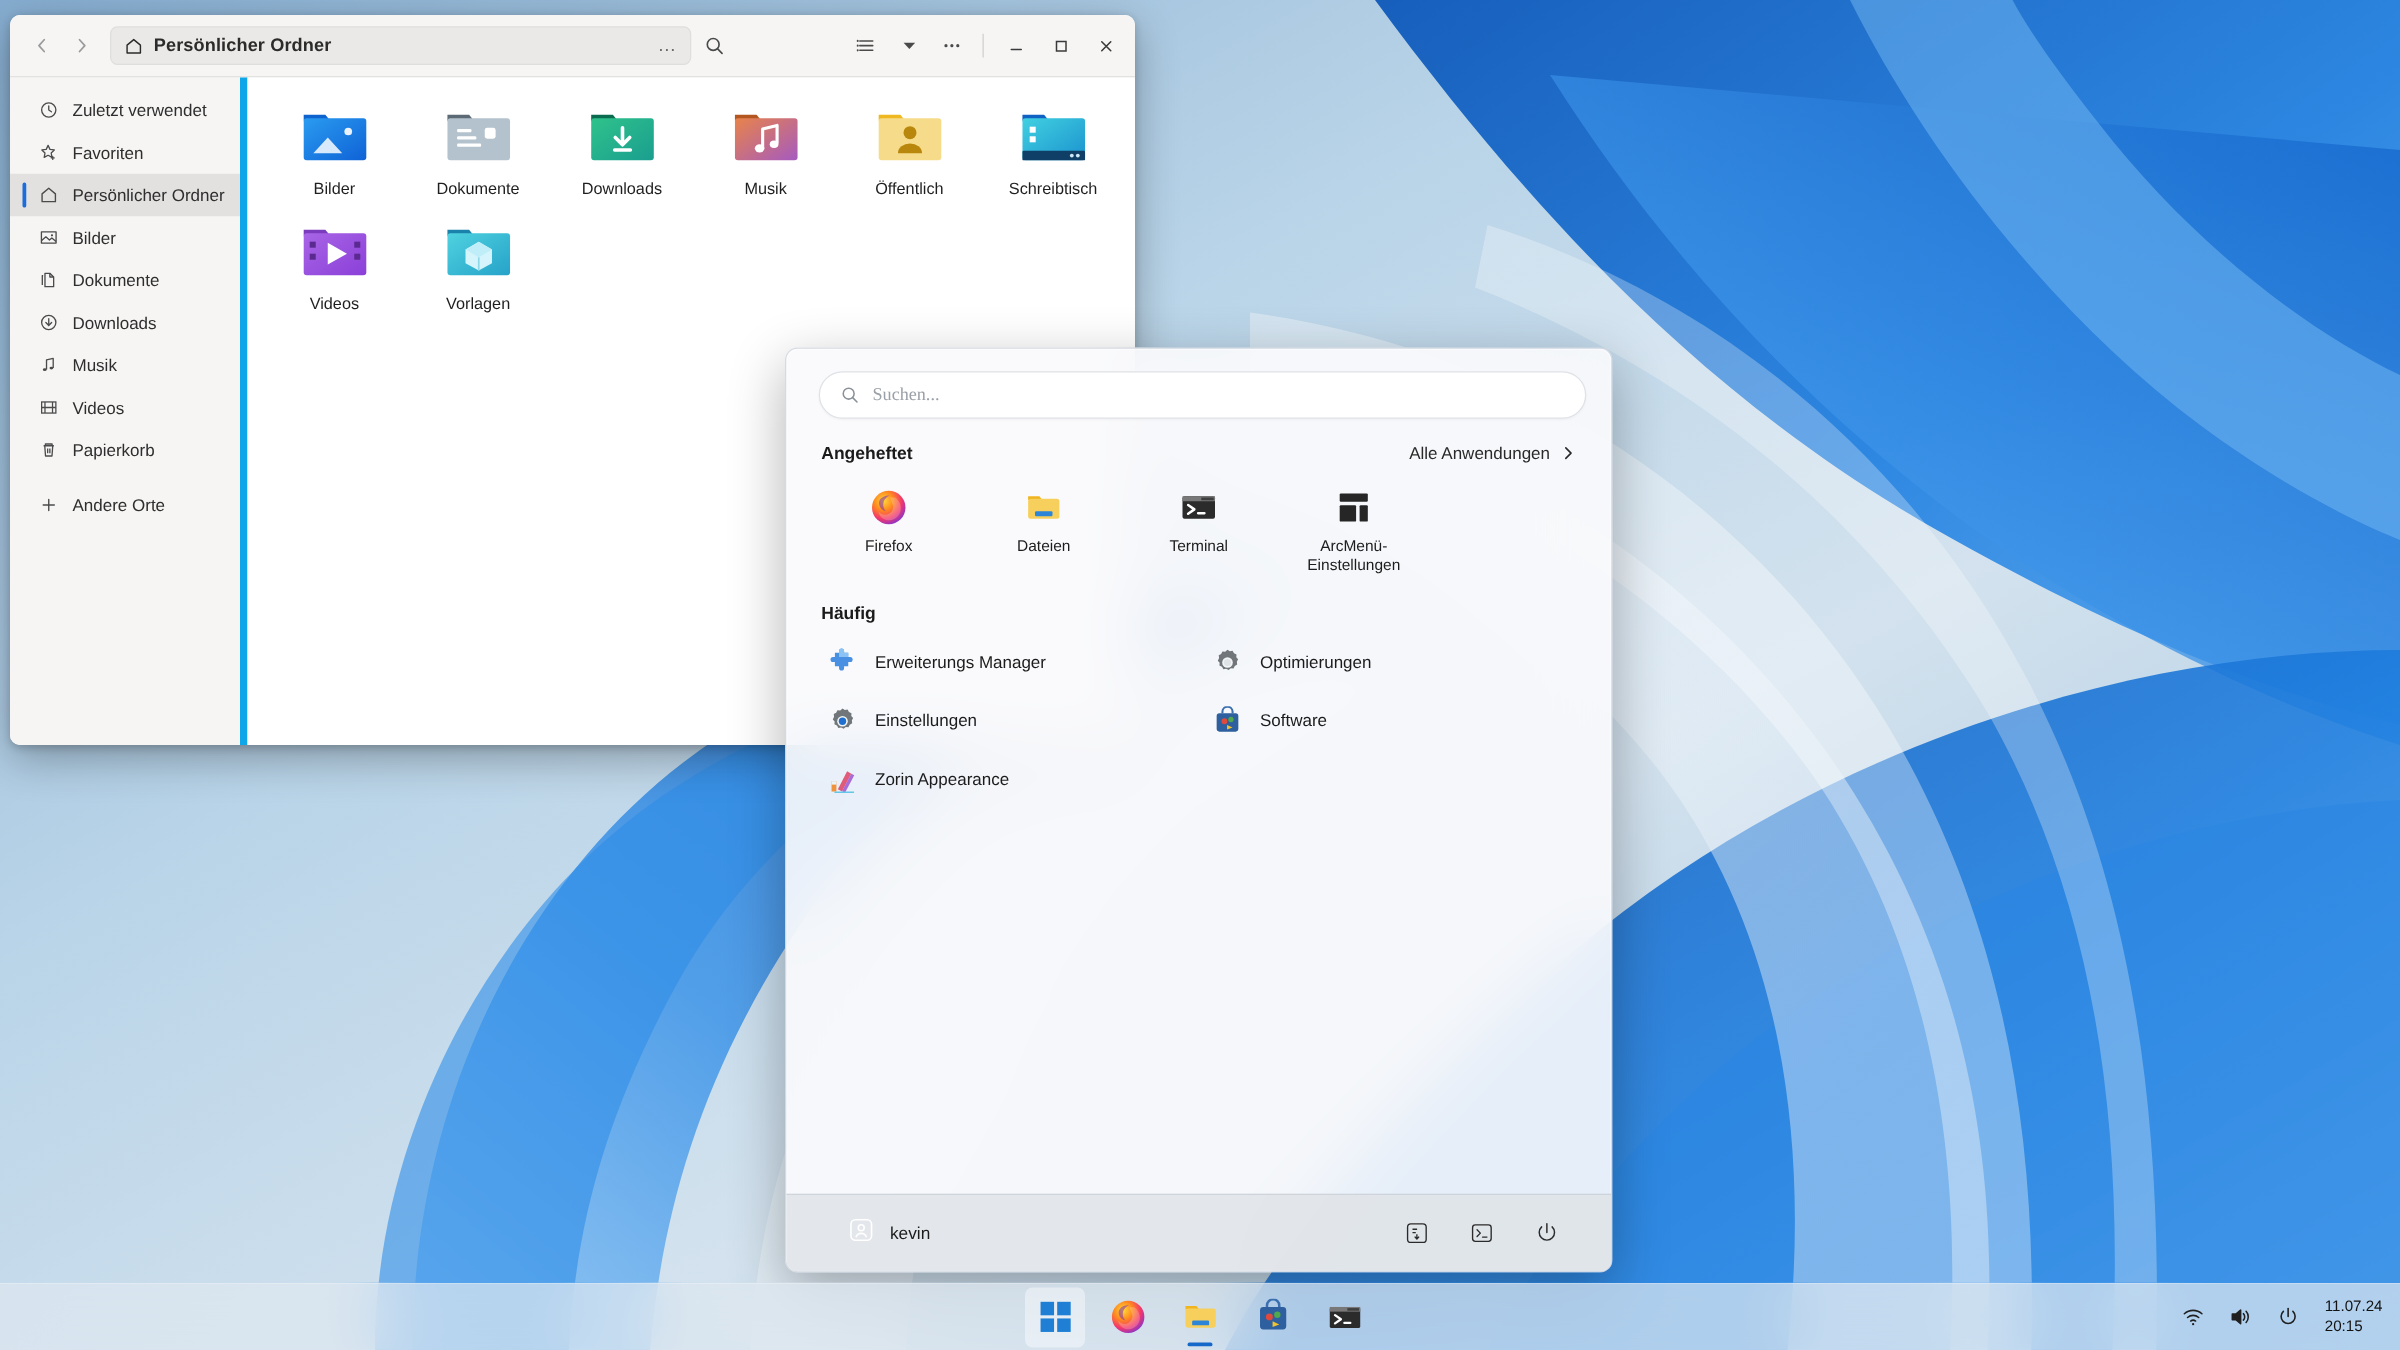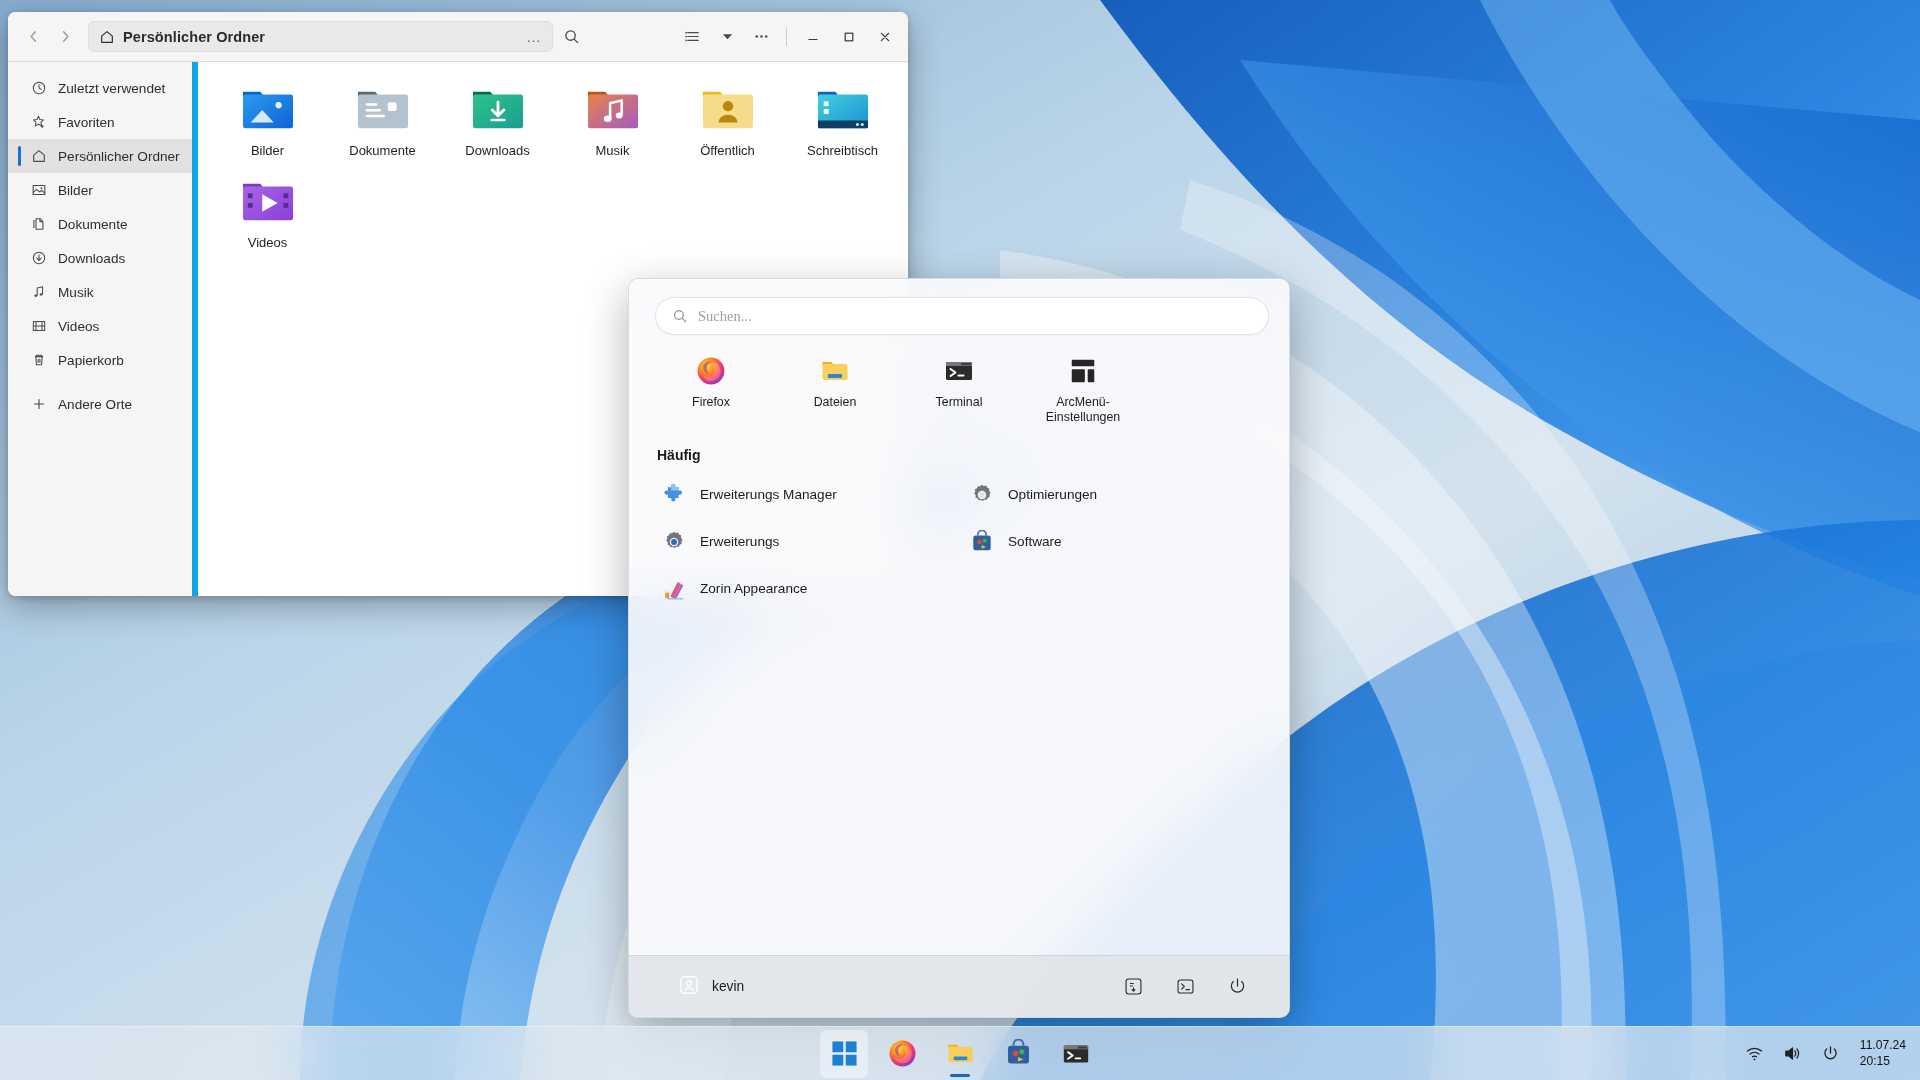--- a/index.html
+++ b/index.html
@@ -529,39 +529,64 @@
               <rect x="6" y="11" width="52" height="35" rx="2.5" fill="url(#fv)"></rect>
               <rect x="11" y="18" width="5" height="5" fill="#5b2a90"></rect>
               <rect x="11" y="28" width="5" height="5" fill="#5b2a90"></rect>
               <rect x="48" y="18" width="5" height="5" fill="#5b2a90"></rect>
               <rect x="48" y="28" width="5" height="5" fill="#5b2a90"></rect>
               <path d="M26 19 L42 28 L26 37 Z" fill="#fff"></path>
             </svg>
             <span class="file-label">Videos</span>
           </div>
 
+          <div class="file-item">
+            <svg class="ficon" viewBox="0 0 64 54">
+              <defs>
+                  <linearGradient id="ft" x1="0" y1="0" x2="1" y2="1">
+                    <stop offset="0%" stop-color="#4fd2e0"></stop>
+                    <stop offset="100%" stop-color="#26a2c8"></stop>
+                  </linearGradient>
+                </defs>
+              <path d="M6 8 h18 l4 5 h-22 z" fill="#1b82ab"></path>
+              <rect x="6" y="11" width="52" height="35" rx="2.5" fill="url(#ft)"></rect>
+              <path d="M32 18 L43 24.5 L43 36 L32 42 L21 36 L21 24.5 Z" fill="#e7fbff" opacity=".9"></path>
+              <path d="M32 18 L43 24.5 L32 31 L21 24.5 Z" fill="#bfeef8"></path>
+              <path d="M32 31 V42" stroke="#8ed8e8" stroke-width="1.4"></path>
+            </svg>
+            <span class="file-label">Vorlagen</span>
+          </div>
         </div>
       </div>
     </div>
   </div>
 
   <div id="startmenu">
 
     <div id="sm-searchwrap">
       <div id="sm-search">
         <span class="sq">
           <svg width="16" height="16" viewBox="0 0 18 18" fill="none" stroke="currentColor" stroke-width="1.4" stroke-linecap="round">
               <circle cx="7.8" cy="7.8" r="4.9"></circle>
               <path d="M11.4 11.4 L15.3 15.3"></path>
             </svg>
         </span>
         <span class="sph">Suchen...</span>
       </div>
     </div>
 
+    <div class="sm-sechead">
+      <span class="t">Angeheftet</span>
+      <span class="sm-allapps">
+        <span>Alle Anwendungen</span>
+        <svg width="13" height="13" viewBox="0 0 14 14" fill="none" stroke="currentColor" stroke-width="1.4" stroke-linecap="round" stroke-linejoin="round">
+            <path d="M5 2.5 L9.5 7 L5 11.5"></path>
+          </svg>
+      </span>
+    </div>
 
     <div id="pinned-grid">
       <div class="pin-item">
         <span class="pin-ico">
           <svg width="32" height="32" viewBox="0 0 32 32">
             <defs>
                 <radialGradient id="ffx" cx="35%" cy="30%" r="75%">
                   <stop offset="0%" stop-color="#ffd93b"></stop>
                   <stop offset="38%" stop-color="#ff8a1f"></stop>
                   <stop offset="72%" stop-color="#f3376b"></stop>
@@ -640,21 +665,21 @@
       </div>
 
       <div class="freq-item">
         <span class="freq-ico">
           <svg width="24" height="24" viewBox="0 0 26 26">
             <path d="M13 2 l2 1.3 l2.4 -.5 l1.2 2.1 l2.2 1.1 l-.2 2.4 l1.6 1.8 l-1.1 2.2 l.3 2.4 l-2.1 1.2 l-1.1 2.2 l-2.4 -.2 l-1.8 1.6 l-2.2 -1.1 l-2.4 .3 l-1.2 -2.1 l-2.2 -1.1 l.2 -2.4 l-1.6 -1.8 l1.1 -2.2 l-.3 -2.4 l2.1 -1.2 l1.1 -2.2 l2.4 .2 z" fill="#707679"></path>
             <circle cx="13" cy="13" r="4.6" fill="#f2f4f5"></circle>
             <circle cx="13" cy="13" r="3.2" fill="#1f6fd0"></circle>
           </svg>
         </span>
-        <span class="freq-label">Erweiterungs</span>
+        <span class="freq-label">Einstellungen</span>
       </div>
 
       <div class="freq-item">
         <span class="freq-ico">
           <svg width="24" height="24" viewBox="0 0 26 26">
             <path d="M8.6 6 v-1.2 a4.4 4.4 0 0 1 8.8 0 v1.2" fill="none" stroke="#3b6fb0" stroke-width="1.8"></path>
             <rect x="3.6" y="6" width="18.8" height="16" rx="2.4" fill="#2e5f9e"></rect>
             <circle cx="10.3" cy="13" r="2.5" fill="#e04a3c"></circle>
             <circle cx="16" cy="11.5" r="2.3" fill="#4fa84b"></circle>
             <path d="M12.6 16.2 L17.4 18.4 L12.6 20.2 Z" fill="#f0c330"></path>

